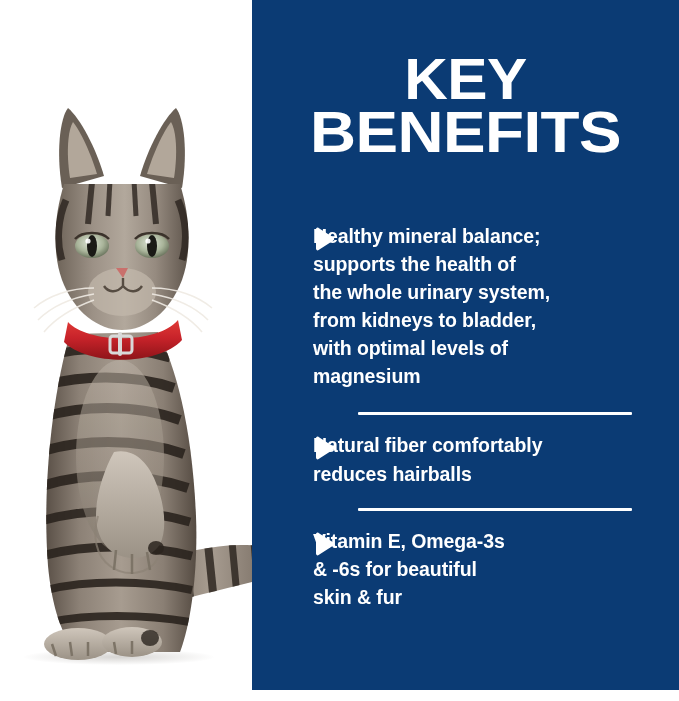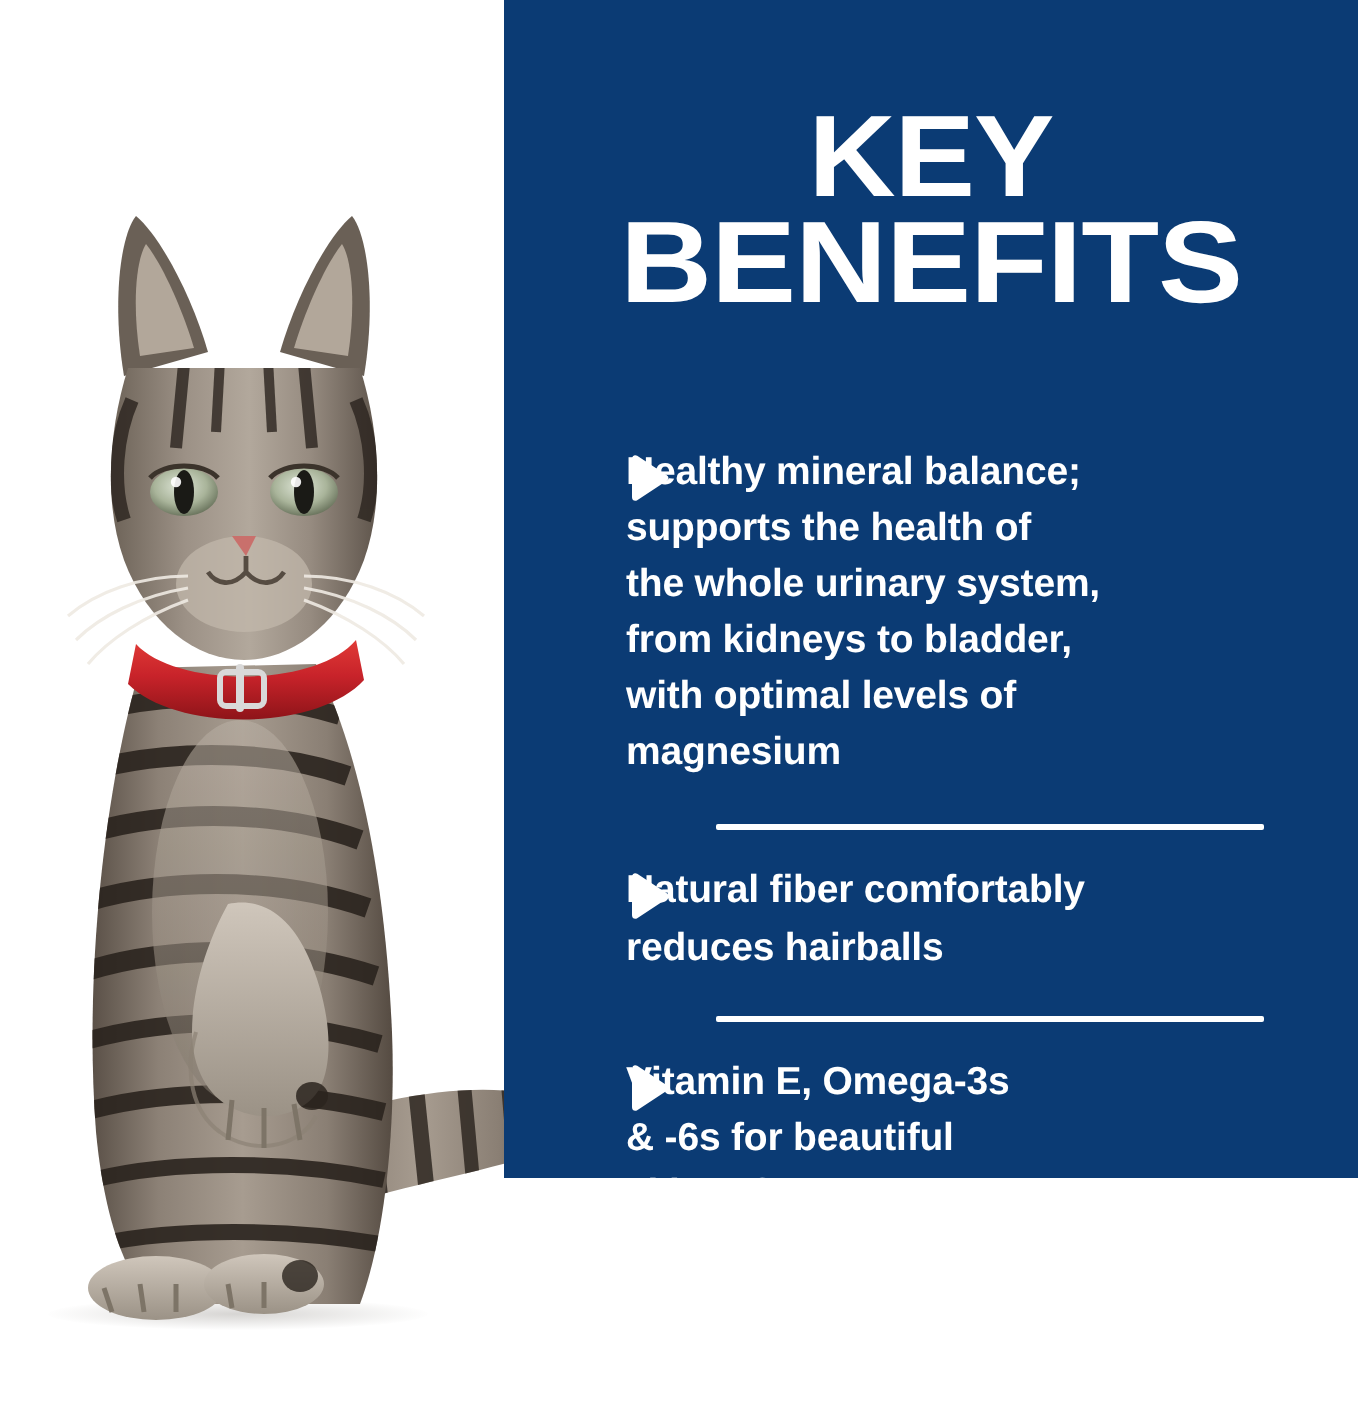--- a/index.html
+++ b/index.html
@@ -41,21 +41,21 @@
     left:24px; bottom:36px;
     width:190px; height:16px;
     background:radial-gradient(ellipse at center, rgba(120,115,108,0.30) 0%, rgba(255,255,255,0) 72%);
     border-radius:50%;
   }
 
   
   .benefits-panel {
     position:absolute;
     left:252px; top:0;
-    width:427px; height:589px;
+    width:427px; height:690px;
     background:#0b3b74;
   }
 
   .headline {
     position:absolute;
     left:0; top:52px;
     width:427px;
     text-align:center;
     color:#ffffff;
     font-weight:bold;

